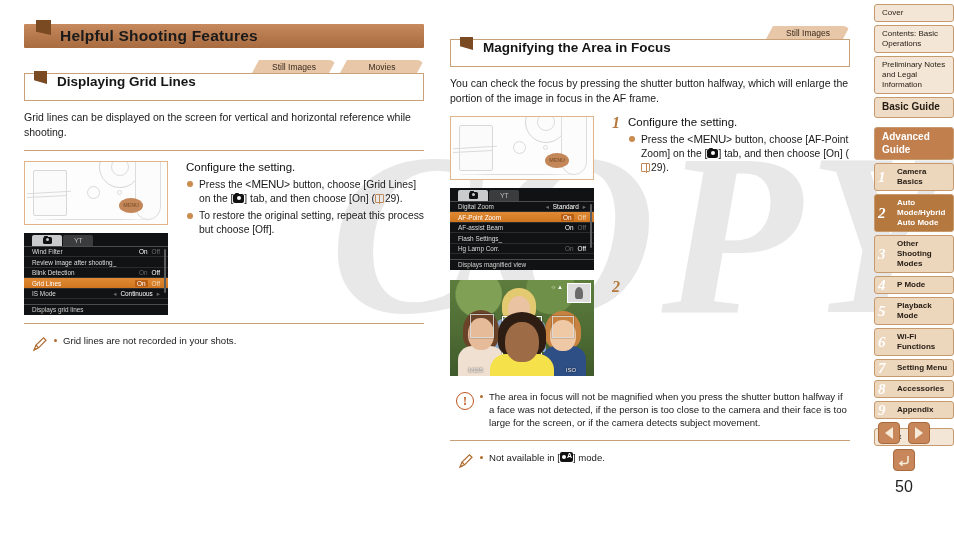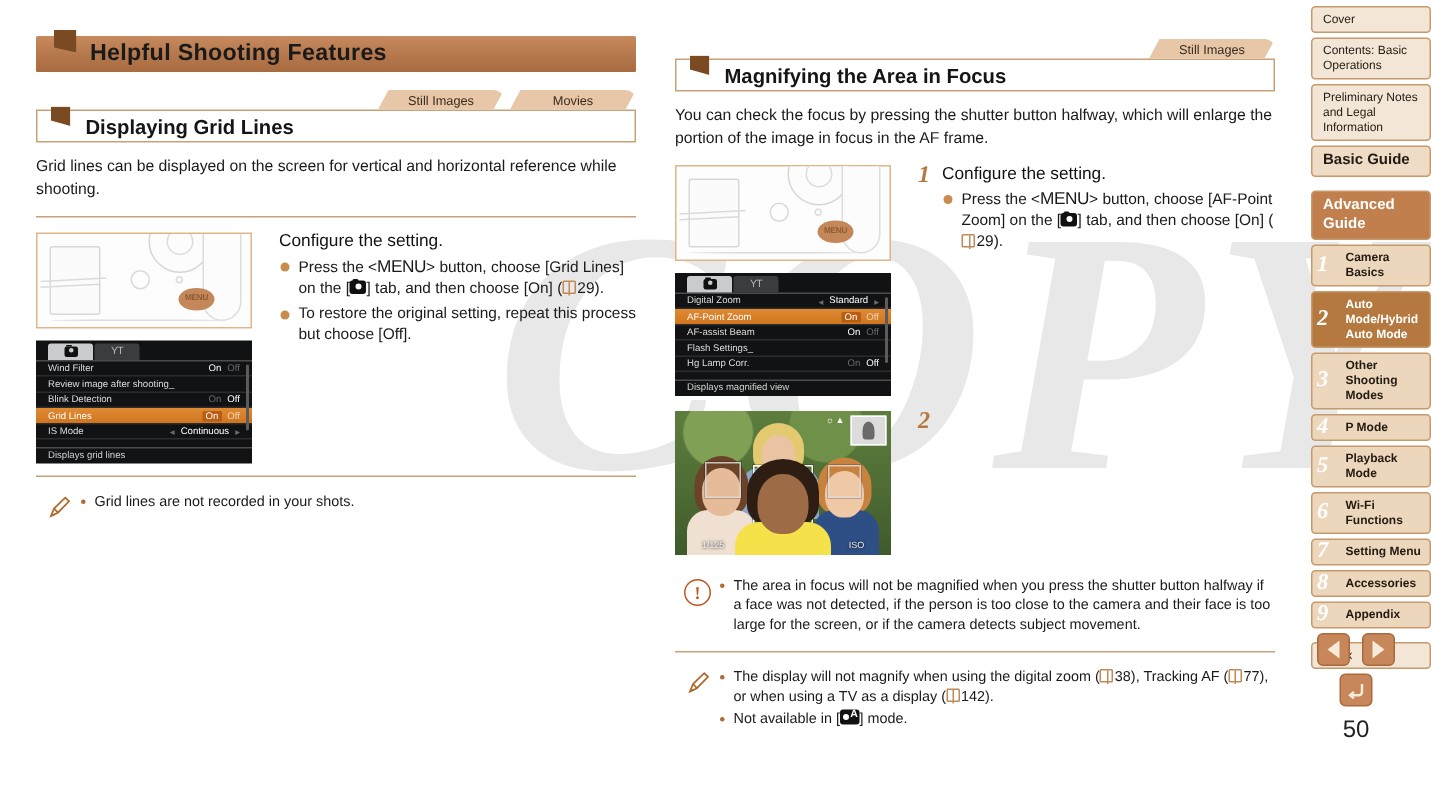--- a/index.html
+++ b/index.html
@@ -68,22 +68,22 @@
     border-radius: 7px 7px 0 0;
     clip-path: polygon(7px 0, 100% 0, calc(100% - 7px) 100%, 0 100%);
   }
   .tabrow-single { display: flex; justify-content: flex-end; height: 13px; margin-top: 0; }
 
   
   .section-head {
     position: relative;
     border: 1px solid #c8a179;
     border-left: none; border-right: none;
-    height: 22px;
-    display: flex; align-items: center;
+    height: 28px;
+    display: flex; 
   }
   .section-head.boxed { border: 1px solid #c8a179; }
   .section-head .flag {
     position: absolute; left: 9px; top: -3px;
     width: 13px; height: 13px;
     background: #7a4a23;
     clip-path: polygon(0 0, 100% 0, 100% 100%, 0 72%);
   }
   .section-head .stitle {
     margin-left: 32px;
@@ -699,21 +699,20 @@
         <span class="pencil">
           <svg width="17" height="17" viewBox="0 0 17 17">
             <path d="M3 14 L5 9 L12.5 1.8 L15 4.2 L7.6 11.8 Z" fill="none" stroke="#b06a2e" stroke-width="1.2"></path>
             <path d="M5 9 L7.6 11.8" stroke="#b06a2e" stroke-width="1.2"></path>
             <path d="M3 14 L5.6 12.7" stroke="#b06a2e" stroke-width="1.2"></path>
           </svg>
         </span>
       </div>
       <div class="note-body">
         <ul>
-          <li><span>The display will not magnify when using the digital zoom (</span><span class="book-icon"></span><span>38</span><span>), Tracking AF (</span><span class="book-icon"></span><span>77</span><span>), or when using a TV as a display (</span><span class="book-icon"></span><span>142</span><span>).</span></li>
           <li><span>Not available in [</span><span class="auto-chip"></span><span>] mode.</span></li>
         </ul>
       </div>
     </div>
 
   </div>
 
   <div class="sidenav">
     <div class="nav-item plain">Cover</div>
     <div class="nav-item plain">Contents: Basic Operations</div>

